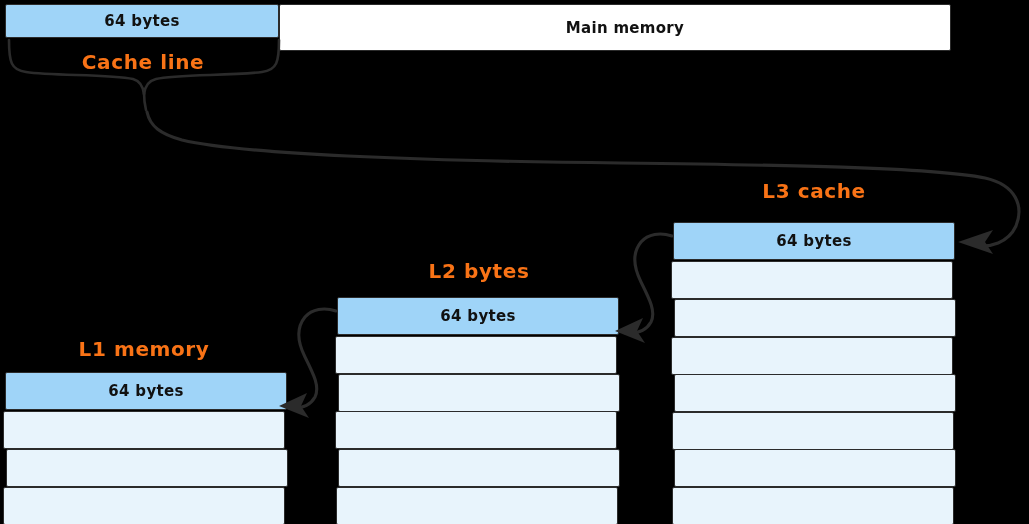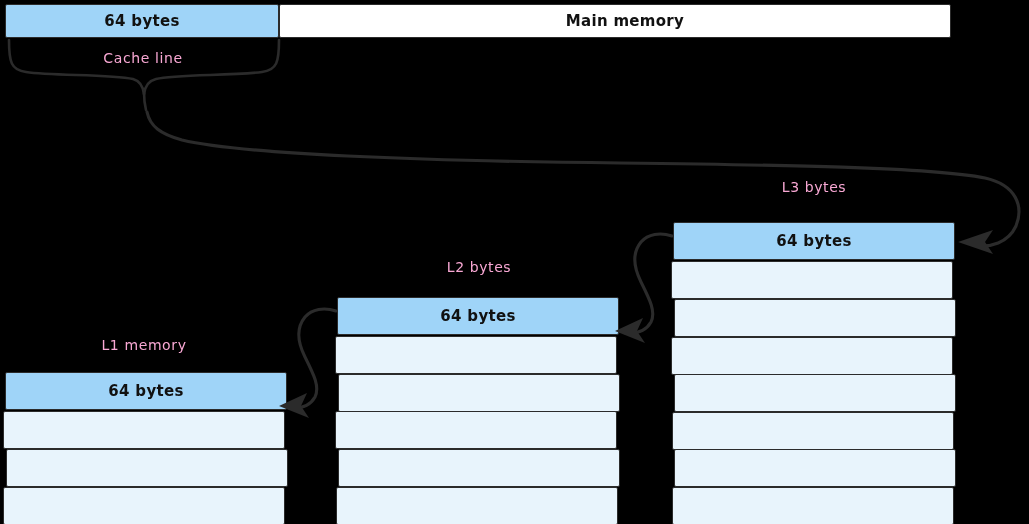--- a/index.html
+++ b/index.html
@@ -36,23 +36,23 @@
     font-weight: 600;
     color: #111111;
     letter-spacing: .3px;
     white-space: nowrap;
   }
 
   
   .note {
     position: absolute;
     font-family: "DejaVu Sans", sans-serif;
-    font-size: 14px;
-    font-weight: 400;
-    color: #f9a8d4;
+    font-size: 20px;
+    font-weight: 700;
+    color: #f97316;
     letter-spacing: .6px;
     white-space: nowrap;
     transform: translateX(-50%);
   }
 
   
   #ink {
     position: absolute;
     left: 0; top: 0;
     width: 1029px;
@@ -77,27 +77,27 @@
 </style>
 </head>
 <body>
 
 <div id="canvas">
 
   <div class="cell blue" style="left:5px; top:4px; width:274px; height:34px;">
     <span class="cell-label">64 bytes</span>
   </div>
 
-  <div class="cell white" style="left:279px; top:4px; width:672px; height:34px;padding-left:20px;">
+  <div class="cell white" style="left:279px; top:4px; width:672px; height:47px;padding-left:20px;">
     <span class="cell-label">Main memory</span>
   </div>
 
   <div class="note" style="left:143px; top:50px;">Cache line</div>
 
-  <div class="note" style="left:814px; top:179px;">L3 bytes</div>
+  <div class="note" style="left:814px; top:179px;">L3 cache</div>
 
   <div>
     <div class="cell blue" style="left:673px; top:222px; width:282px; height:38px;">
       <span class="cell-label">64 bytes</span>
     </div>
     <div class="cell light" style="left:671px; top:261px; width:282px; height:38px;"></div>
     <div class="cell light" style="left:674px; top:299px; width:282px; height:38px;"></div>
     <div class="cell light" style="left:671px; top:337px; width:282px; height:38px;"></div>
     <div class="cell light" style="left:674px; top:374px; width:282px; height:38px;"></div>
     <div class="cell light" style="left:672px; top:412px; width:282px; height:38px;"></div>

